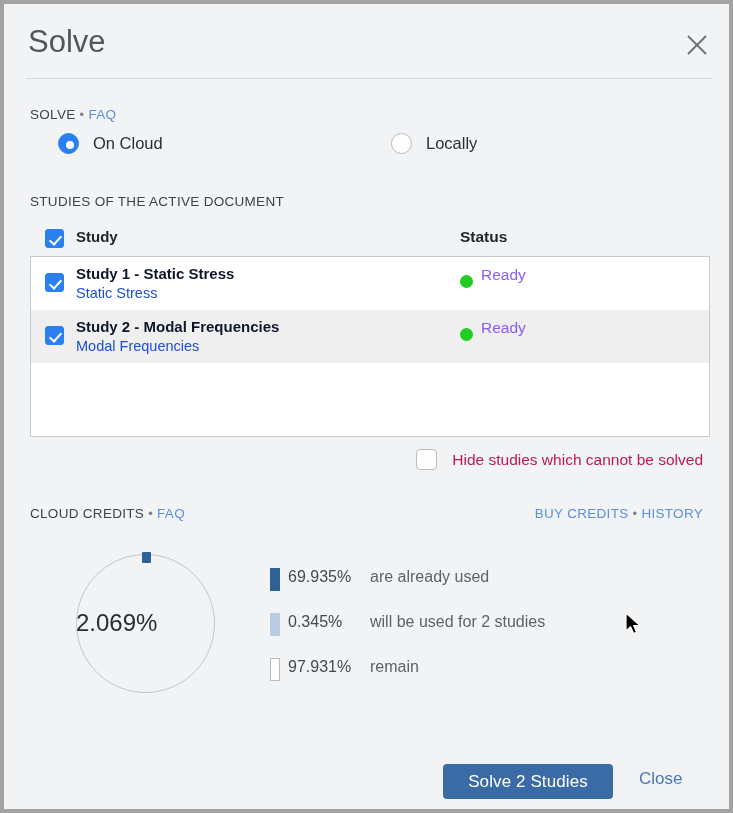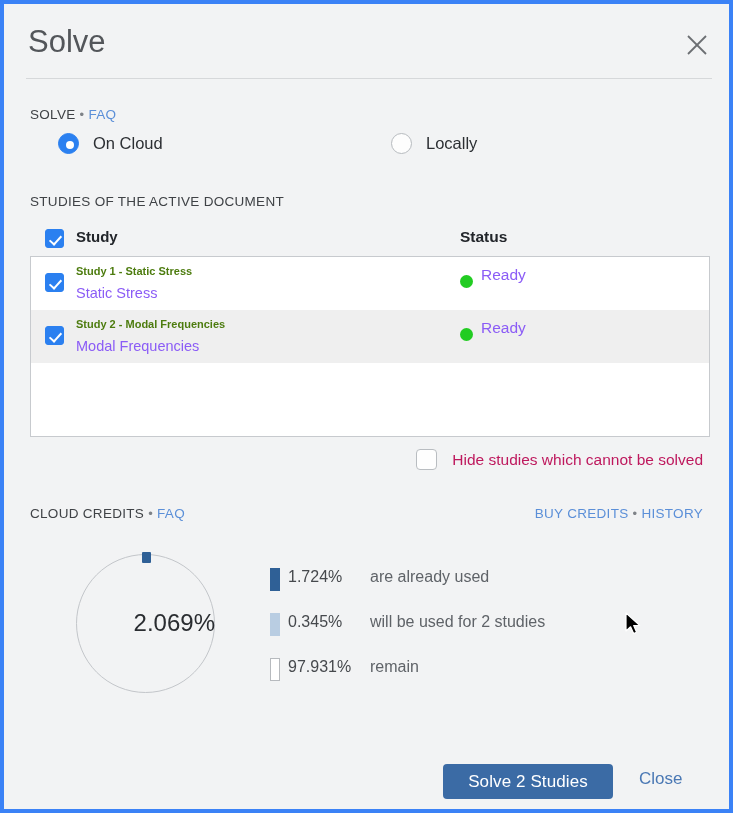--- a/index.html
+++ b/index.html
@@ -13,21 +13,21 @@
     font-family: "Liberation Sans", sans-serif;
     -webkit-font-smoothing: antialiased;
   }
 
   #dialog {
     position: absolute;
     left: 0; top: 0;
     width: 733px;
     height: 813px;
     box-sizing: border-box;
-    border: 4px solid #3b82f6;
+    border: 4px solid #a3a3a3;
     background: #f2f3f4;
     overflow: hidden;
   }
 
   
   .titlebar {
     position: absolute;
     left: 22px; top: 16px;
     width: 686px;
     height: 58px;
@@ -152,26 +152,26 @@
   }
   .row {
     position: relative;
     height: 53px;
     box-sizing: border-box;
   }
   .row.alt { background: #efefef; }
   .row .cb { position:absolute; left: 14px; top: 16px; cursor:pointer; }
   .row .s-name {
     position:absolute; left: 45px; top: 8px;
-    font-size: 11px; font-weight: bold; color: #4d7c0f;
+    font-size: 15px; font-weight: bold; color: #0f172a;
     white-space: nowrap;
   }
   .row .s-sub {
     position:absolute; left: 45px; top: 28px;
-    font-size: 14.5px; color: #8b5cf6;
+    font-size: 14.5px; color: #1d4ed8;
     white-space: nowrap;
   }
   .row .s-dot {
     position:absolute; left: 429px; top: 18px;
     width: 13px; height: 13px; border-radius: 50%;
   }
   .row .s-status {
     position:absolute; left: 450px; top: 9px;
     font-size: 15.5px; color: #8b5cf6;
   }
@@ -209,21 +209,21 @@
     position:absolute;
     left: 66px; top: -2px;
     width: 9px; height: 11px;
     background: #2f6096;
     border-radius: 1px;
   }
   .ring-val {
     position:absolute;
     left: 0; top: 55px;
     width: 139px;
-    text-align: right;
+    text-align: left;
     font-size: 24px;
     color: #2a2d31;
   }
 
   
   .legend { position: absolute; left: 266px; top: 560px; width: 400px; }
   .lg-row { position: relative; height: 45px; }
   .lg-swatch {
     position:absolute; left:0; top: 4px;
     width: 10px; height: 23px;
@@ -335,21 +335,21 @@
 
   <div class="ring-wrap">
     <div class="ring-bg"></div>
     <div class="ring-seg" style="background: rgb(47, 96, 150);"></div>
     <div class="ring-val">2.069%</div>
   </div>
 
   <div class="legend">
     <div class="lg-row">
       <span class="lg-swatch" id="sw0" style="background: rgb(47, 96, 150); border: 1px solid rgb(47, 96, 150);"></span>
-      <span class="lg-pct">1.724%</span>
+      <span class="lg-pct">69.935%</span>
       <span class="lg-desc">are already used</span>
     </div>
     <div class="lg-row">
       <span class="lg-swatch" id="sw1" style="background: rgb(185, 205, 226); border: 1px solid rgb(185, 205, 226);"></span>
       <span class="lg-pct">0.345%</span>
       <span class="lg-desc">will be used for 2 studies</span>
     </div>
     <div class="lg-row">
       <span class="lg-swatch" id="sw2" style="background: rgb(255, 255, 255); border: 1px solid rgb(183, 186, 190);"></span>
       <span class="lg-pct">97.931%</span>

